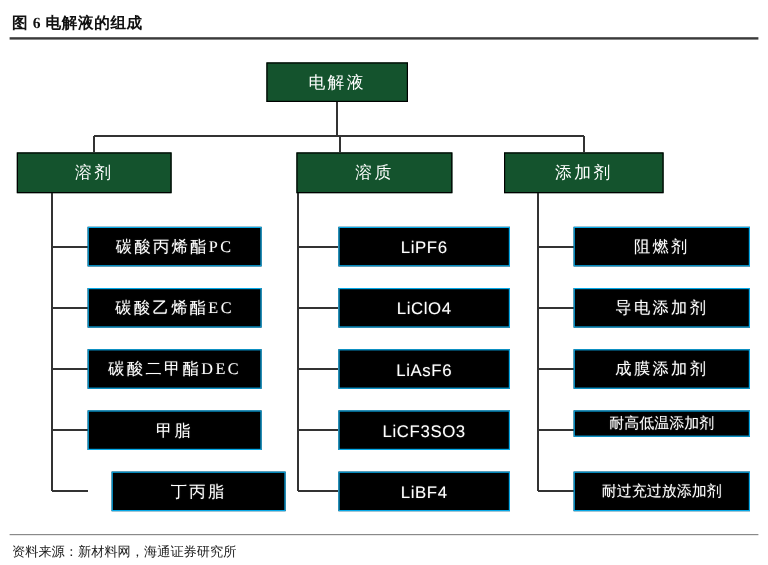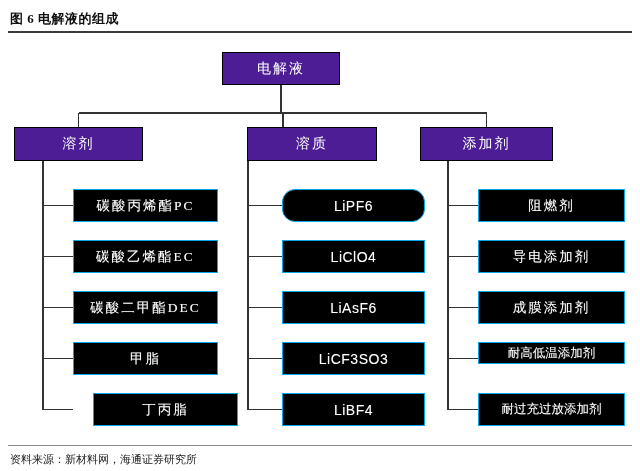--- a/index.html
+++ b/index.html
@@ -76,21 +76,21 @@
     display: flex;
     align-items: center;
     justify-content: center;
     text-align: center;
     color: #ffffff;
     white-space: nowrap;
     overflow: hidden;
   }
   .node-root,
   .node-branch {
-    background: #4c1d95;
+    background: #14532d;
     border: 1px solid #000000;
     font-size: 14px;
     letter-spacing: 2px;
   }
   .node-leaf {
     background: #000000;
     border: 1px solid #06a9e8;
     font-size: 13.5px;
     letter-spacing: 1px;
     text-shadow: 0 0 1px rgba(255,255,255,0.35);
@@ -153,21 +153,21 @@
     </div>
     <div class="node node-leaf leaf-cjk" style="left: 73px; top: 308px; width: 145px; height: 33px;">
       <span>甲脂</span>
     </div>
     <div class="node node-leaf leaf-cjk" style="left: 73px; top: 359px; width: 145px; height: 33px; margin-left: 20px;">
       <span>丁丙脂</span>
     </div>
     <div class="node node-branch" style="left: 218px; top: 93px; width: 130px; height: 34px; margin-left: 29px;">
       <span>溶质</span>
     </div>
-    <div class="node node-leaf leaf-latin" style="left: 282px; top: 155px; width: 143px; height: 33px; border-radius: 13px;">
+    <div class="node node-leaf leaf-latin" style="left: 282px; top: 155px; width: 143px; height: 33px;">
       <span>LiPF6</span>
     </div>
     <div class="node node-leaf leaf-latin" style="left: 282px; top: 206px; width: 143px; height: 33px;">
       <span>LiClO4</span>
     </div>
     <div class="node node-leaf leaf-latin" style="left: 282px; top: 257px; width: 143px; height: 33px;">
       <span>LiAsF6</span>
     </div>
     <div class="node node-leaf leaf-latin" style="left: 282px; top: 308px; width: 143px; height: 33px;">
       <span>LiCF3SO3</span>

